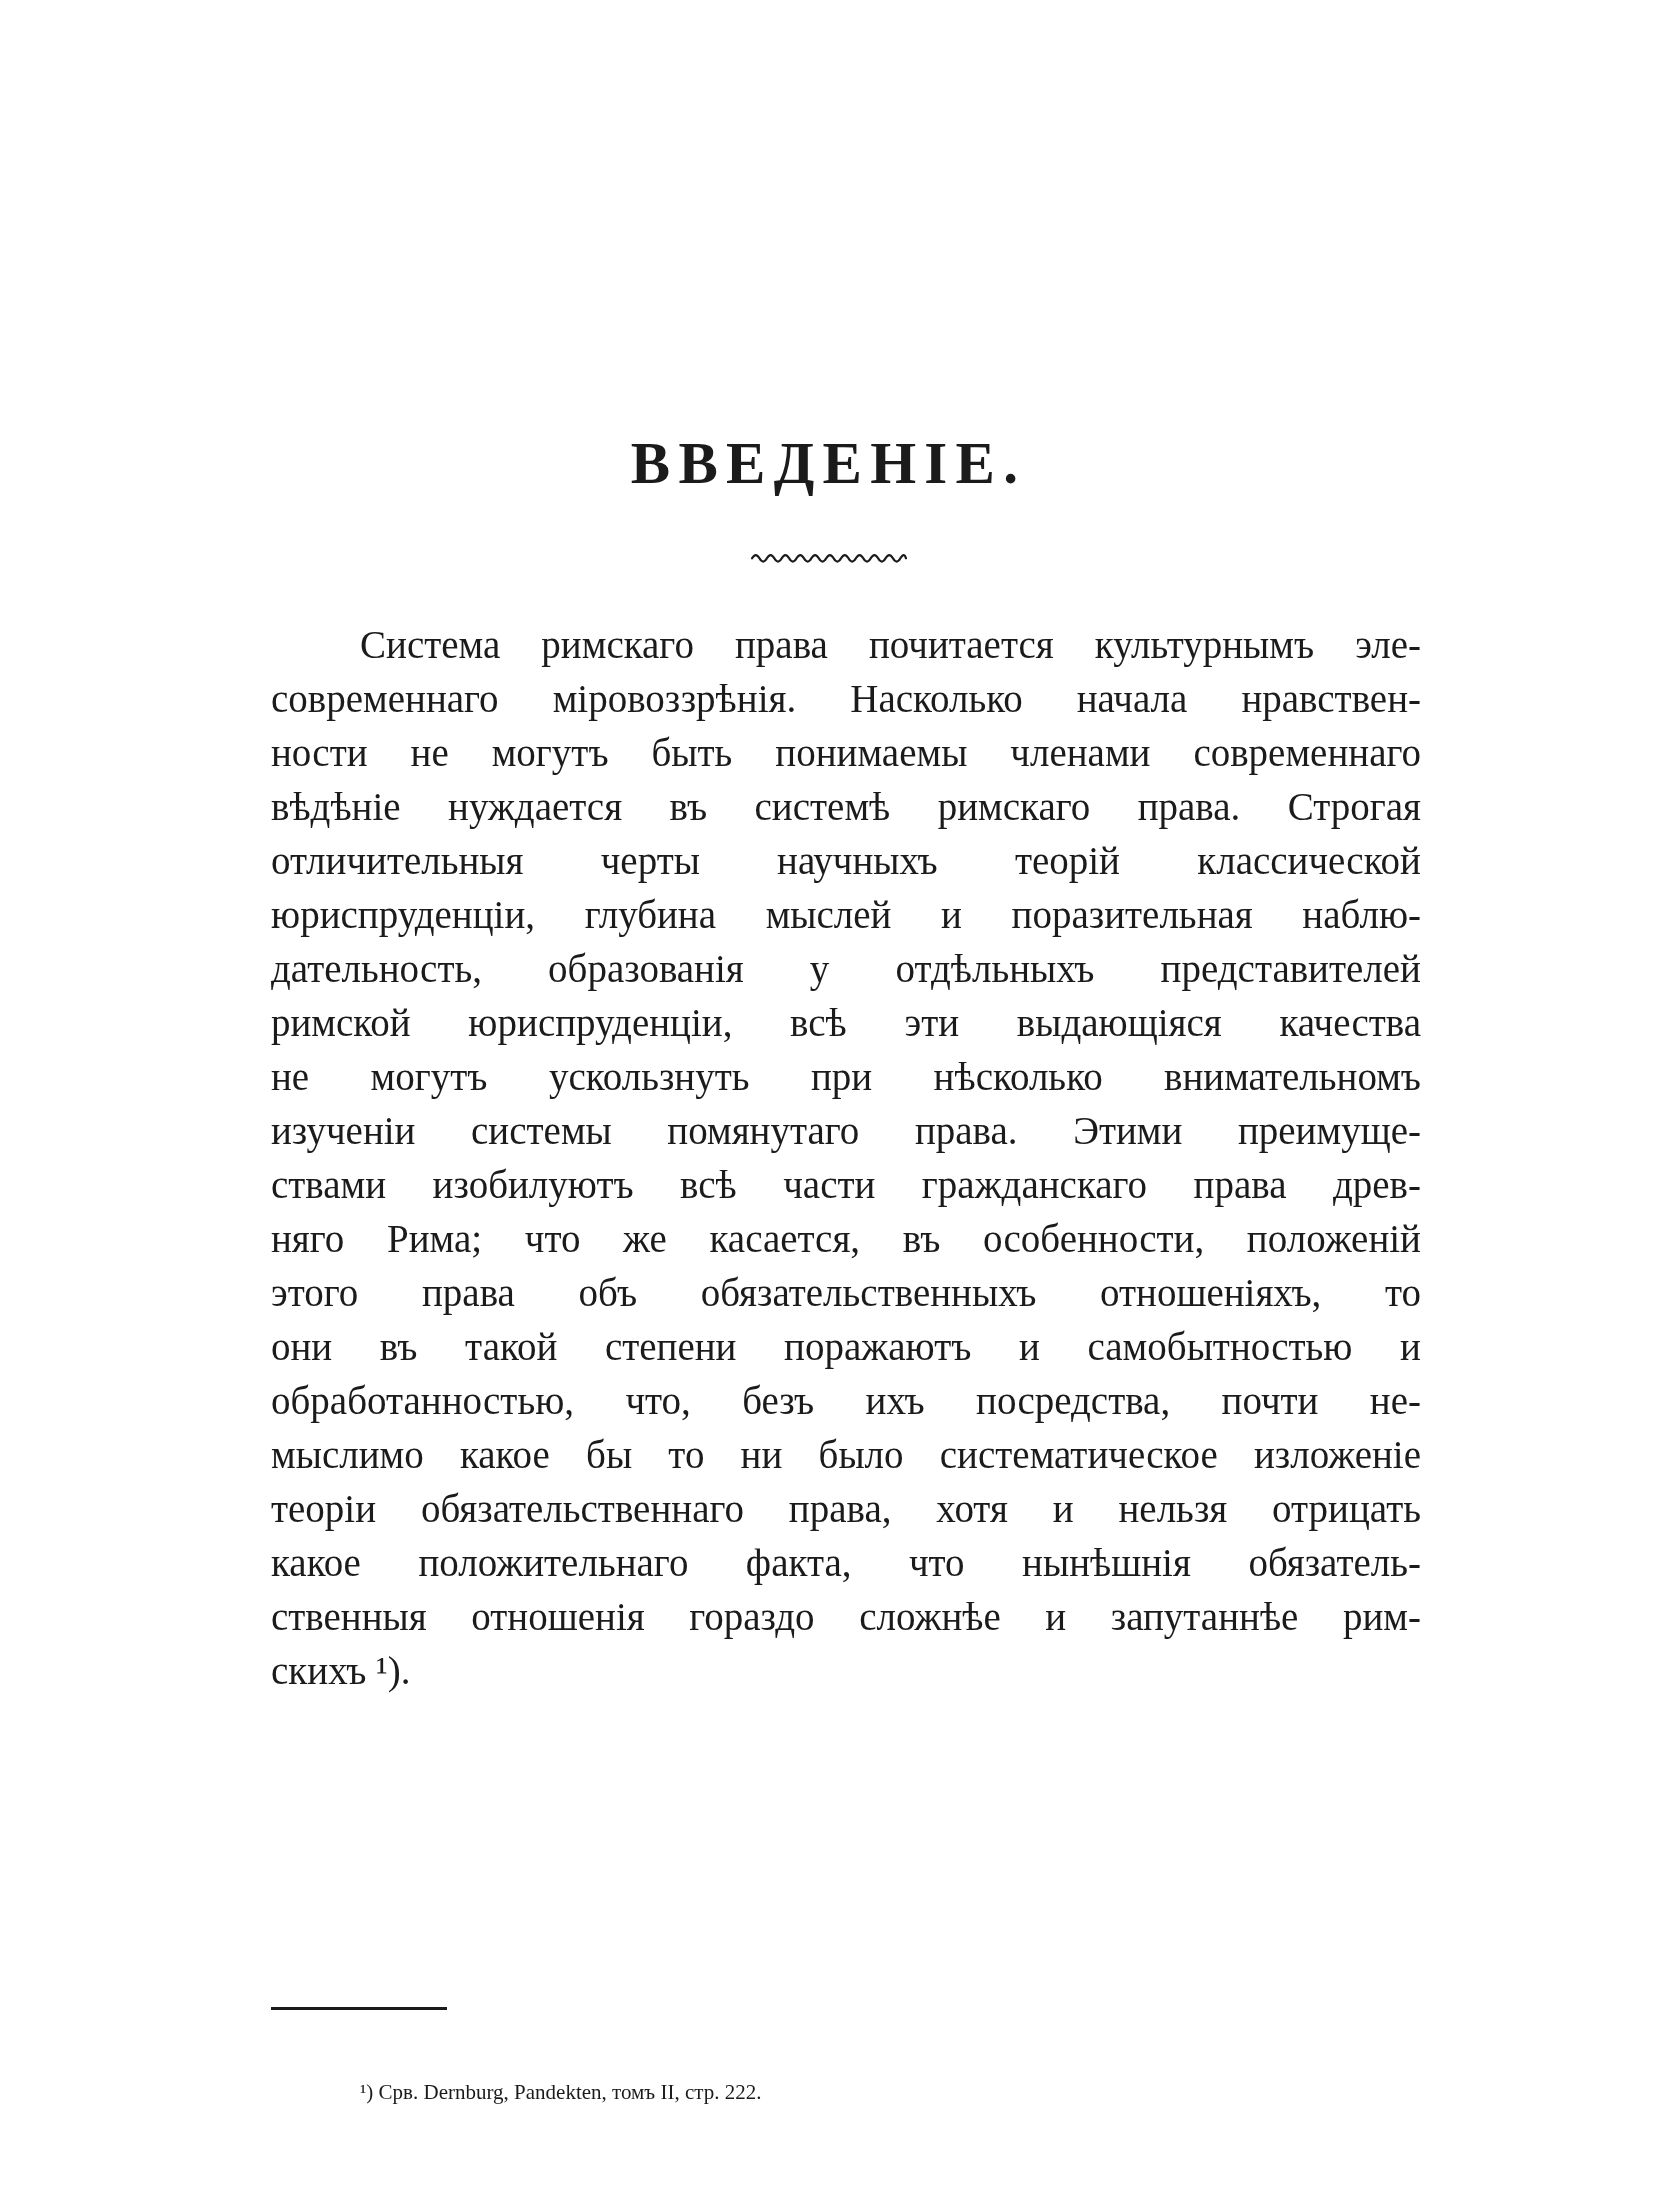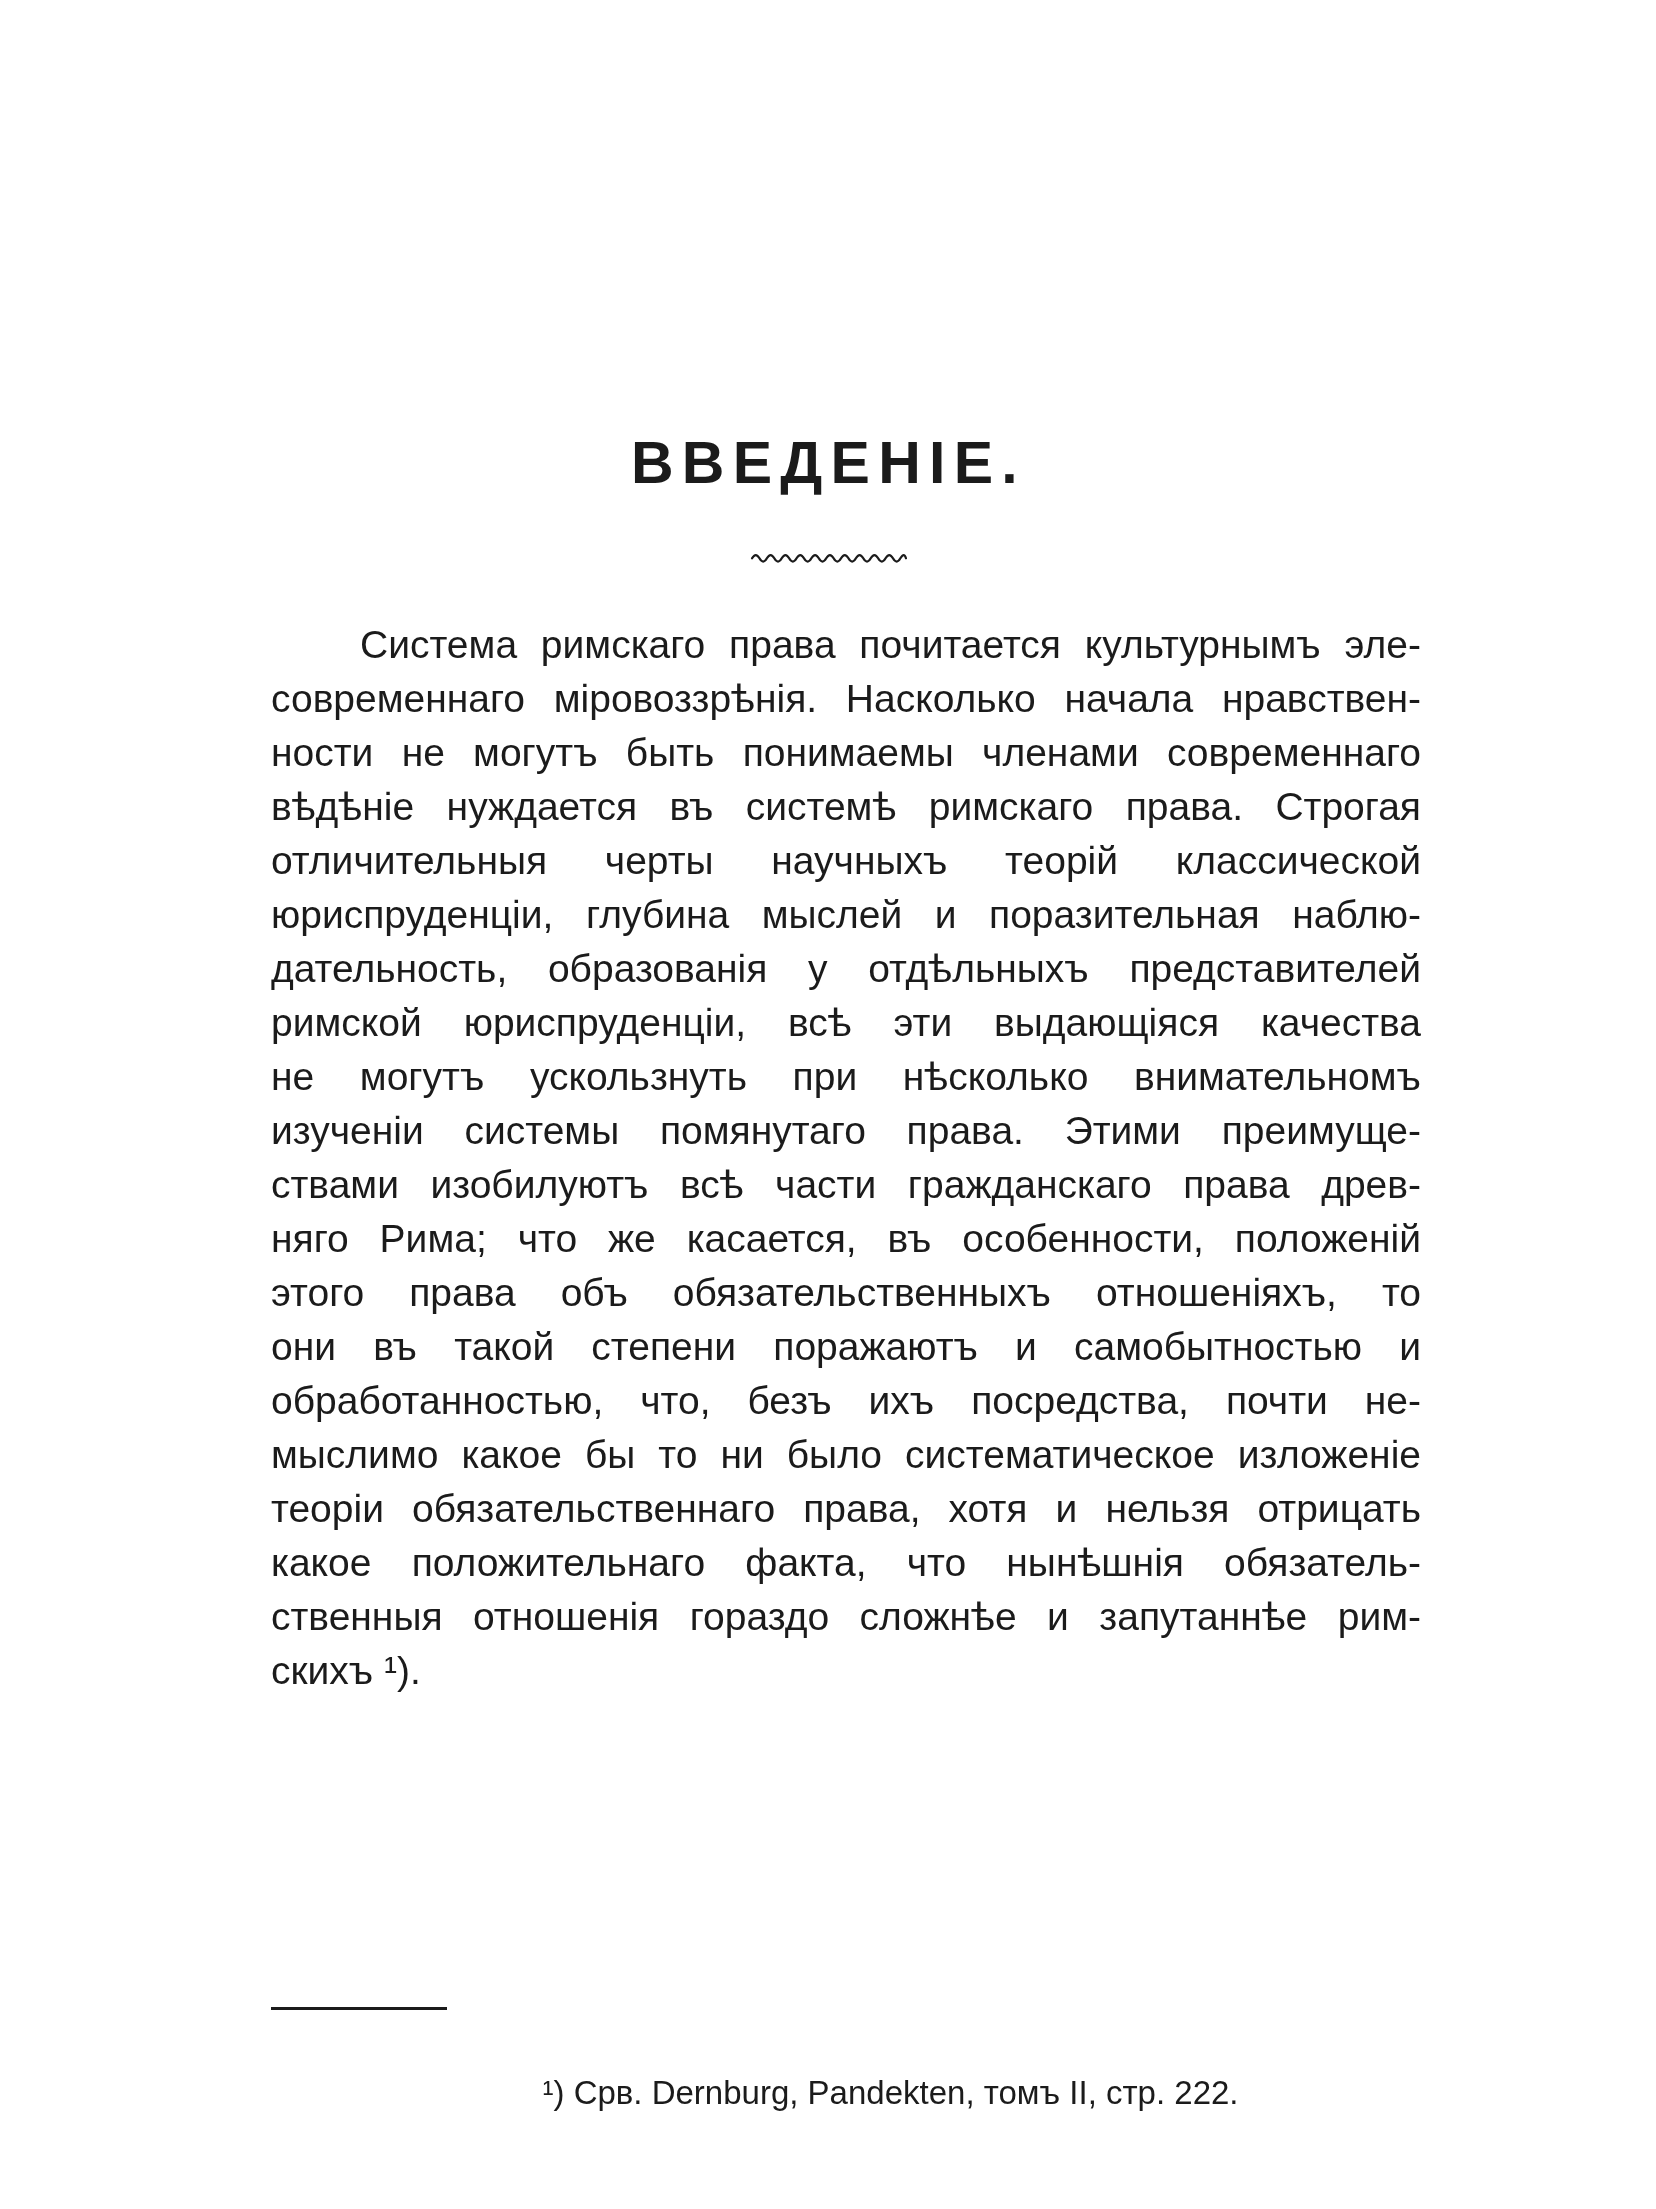--- a/index.html
+++ b/index.html
@@ -10,21 +10,21 @@
     margin:0;
     padding:0;
     background:var(--paper);
   }
   .page{
     position:relative;
     width:1657px;
     height:2178px;
     background:var(--paper);
     color:var(--ink);
-    font-family:Liberation Sans, sans-serif;
+    font-family:Liberation Serif, serif;
     overflow:hidden;
   }
   .title{
     position:absolute;
     top:434px;
     left:0;
     right:0;
     margin:0;
     text-align:center;
     font-size:59px;
@@ -70,24 +70,23 @@
     height:2.8px;
     background:var(--ink);
   }
   .footnote{
     position:absolute;
     top:2074px;
     left:271px;
     width:1150px;
     padding-left:89px;
     box-sizing:border-box;
-    font-size:33px;
+    font-size:21px;
     line-height:37px;
     color:var(--ink);
-    text-align:center;
   }
 </style>
 </head>
 <body>
 
 <div class="page">
 
   <h1 class="title">ВВЕДЕНІЕ.</h1>
 
   <div class="divider">

